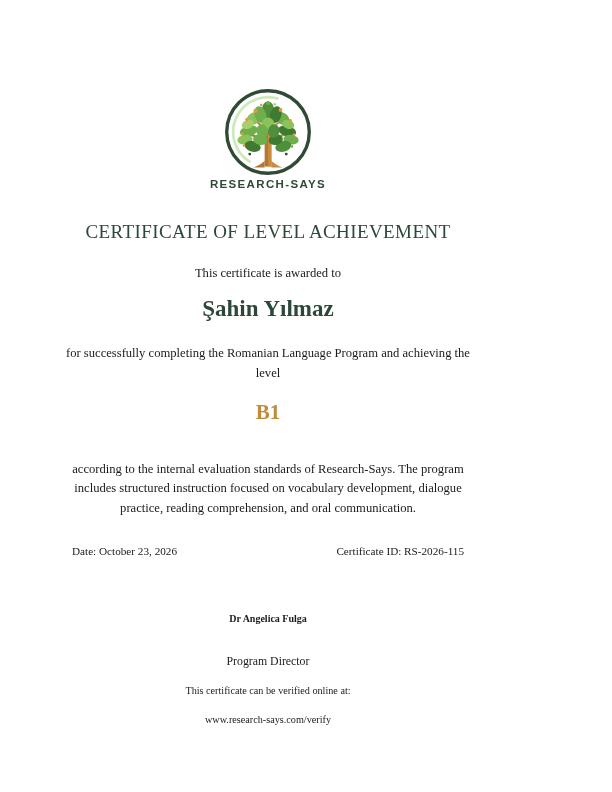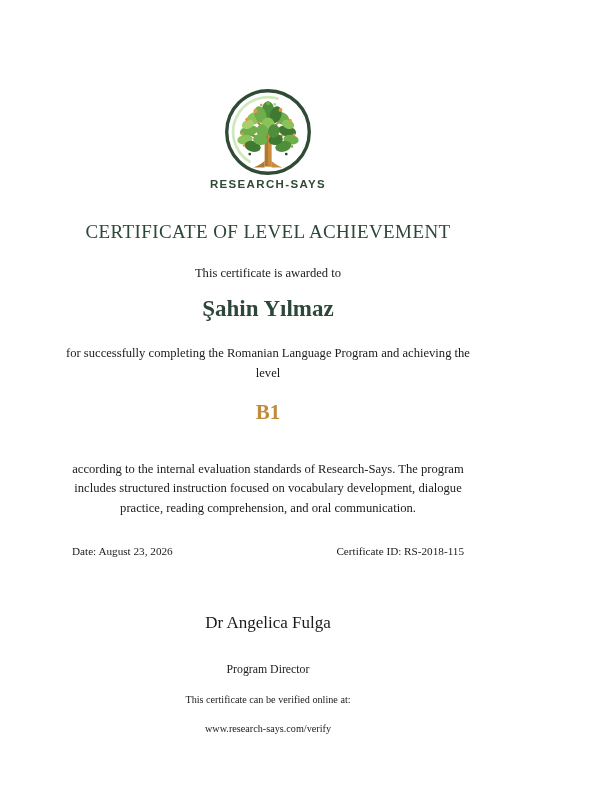--- a/index.html
+++ b/index.html
@@ -132,22 +132,22 @@
   
   .signature-block {
     position: absolute;
     left: 0;
     right: 0;
     top: 613px;
     text-align: center;
   }
 
   .signatory-name {
-    font-size: 17px;
-    font-weight: 400;
+    font-size: 10px;
+    font-weight: 700;
     color: #1a1a1a;
     line-height: 1.2;
   }
 
   .signatory-role {
     margin-top: 29px;
     font-size: 11.8px;
     color: #1a1a1a;
     line-height: 1.2;
   }
@@ -241,22 +241,22 @@
     <div class="recipient">Şahin Yılmaz</div>
 
     <p class="completion-text">for successfully completing the Romanian Language Program and achieving the level</p>
 
     <div class="level-value">B1</div>
 
     <p class="standards-text">according to the internal evaluation standards of Research-Says. The program includes structured instruction focused on vocabulary development, dialogue practice, reading comprehension, and oral communication.</p>
   </div>
 
   <div class="meta-row">
-    <span>Date: August 23, 2026</span>
-    <span>Certificate ID: RS-2018-115</span>
+    <span>Date: October 23, 2026</span>
+    <span>Certificate ID: RS-2026-115</span>
   </div>
 
   <div class="signature-block">
     <div class="signatory-name">Dr Angelica Fulga</div>
 
     <div class="signatory-role">Program Director</div>
 
     <div class="verify-label">This certificate can be verified online at:</div>
 
     <div class="verify-url">www.research-says.com/verify</div>

